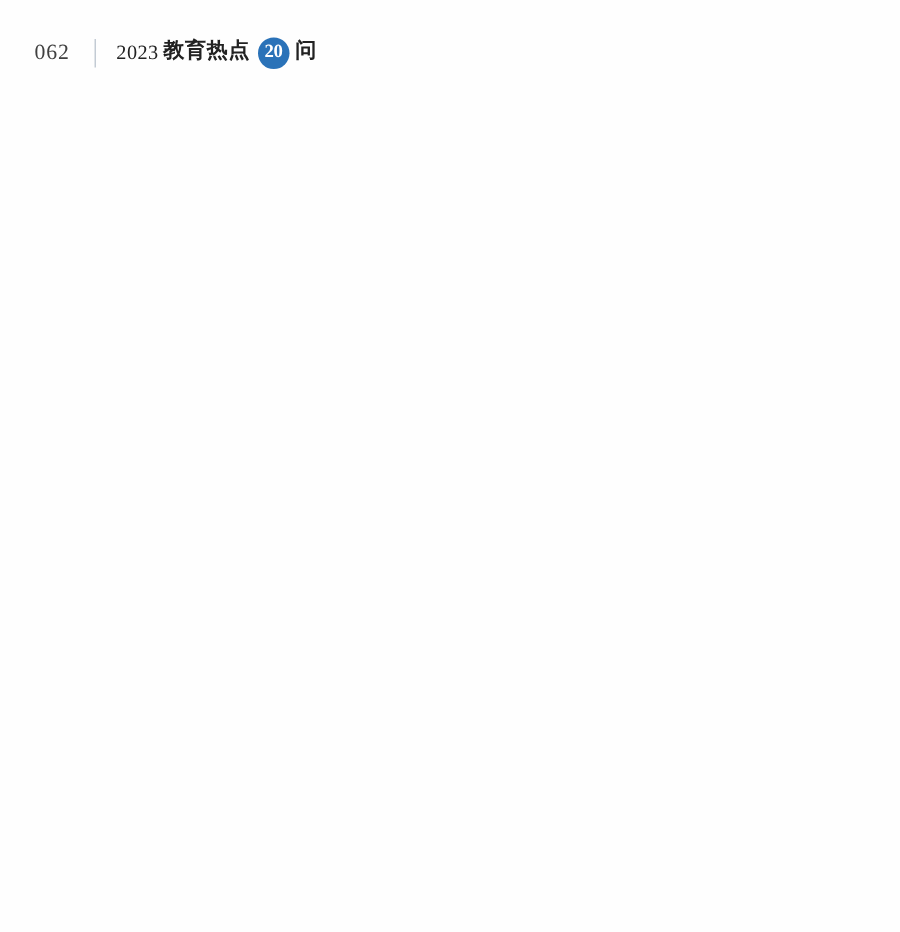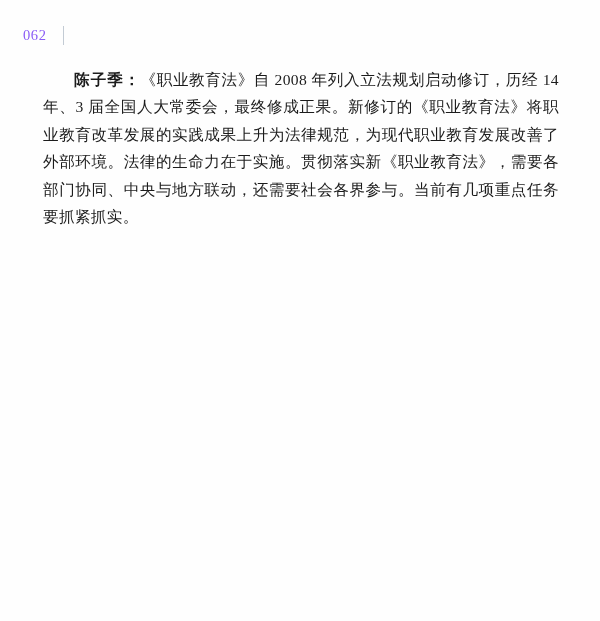--- a/index.html
+++ b/index.html
@@ -35,21 +35,21 @@
     display: flex;
     align-items: center;
     padding-left: 23px;
     box-sizing: border-box;
   }
 
   .folio {
     font-family: "Liberation Serif", "DejaVu Serif", serif;
     font-size: 14.5px;
     letter-spacing: 0.6px;
-    color: #8b5cf6;
+    color: #404040;
     line-height: 1;
   }
 
   .header-divider {
     width: 1px;
     height: 19px;
     background: #c3cbd4;
     margin: 0 14px 0 16px;
     flex: 0 0 auto;
   }
@@ -125,24 +125,29 @@
   }
 </style>
 </head>
 <body>
 
 <div class="page">
 
   <div class="header">
     <span class="folio">062</span>
     <span class="header-divider" style="background: rgb(195, 203, 212);"></span>
+    <span class="header-title">
+      <span class="header-year">2023</span>
+      <span class="header-topic">教育热点</span>
+      <span class="badge" style="background: rgb(42, 114, 184);">20</span>
+      <span class="header-suffix">问</span>
+    </span>
   </div>
 
   <div class="body-text">
 
-    <p class="para"><span class="speaker">陈子季：</span><span>《职业教育法》自 2008 年列入立法规划启动修订，历经 14 年、3 届全国人大常委会，最终修成正果。新修订的《职业教育法》将职业教育改革发展的实践成果上升为法律规范，为现代职业教育发展改善了外部环境。法律的生命力在于实施。贯彻落实新《职业教育法》，需要各部门协同、中央与地方联动，还需要社会各界参与。当前有几项重点任务要抓紧抓实。</span></p>
 
 
 
 
   </div>
 
 </div>
 
 </body></html>

